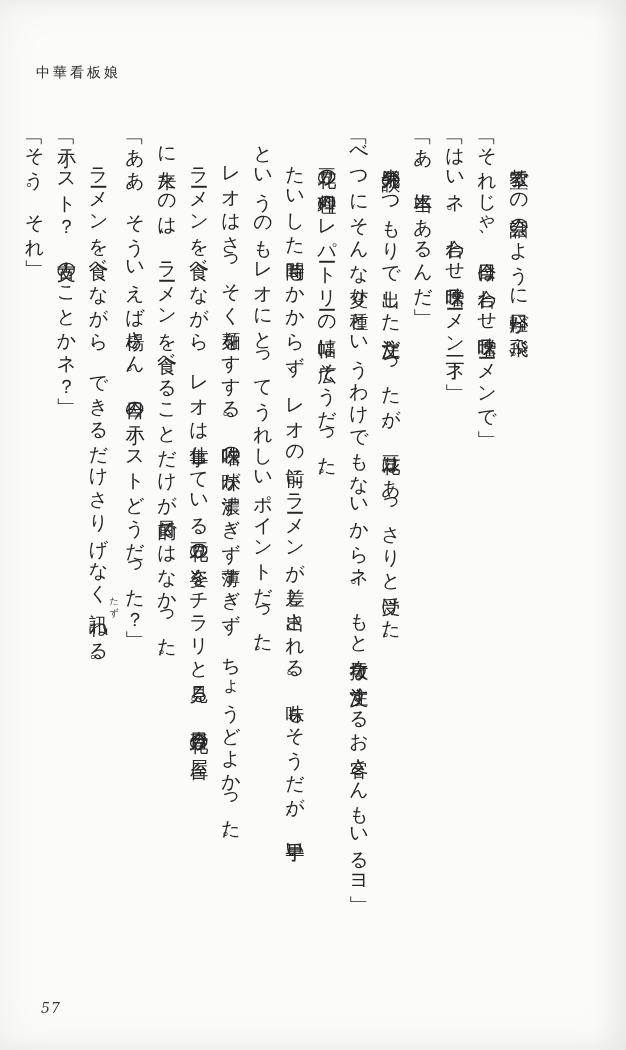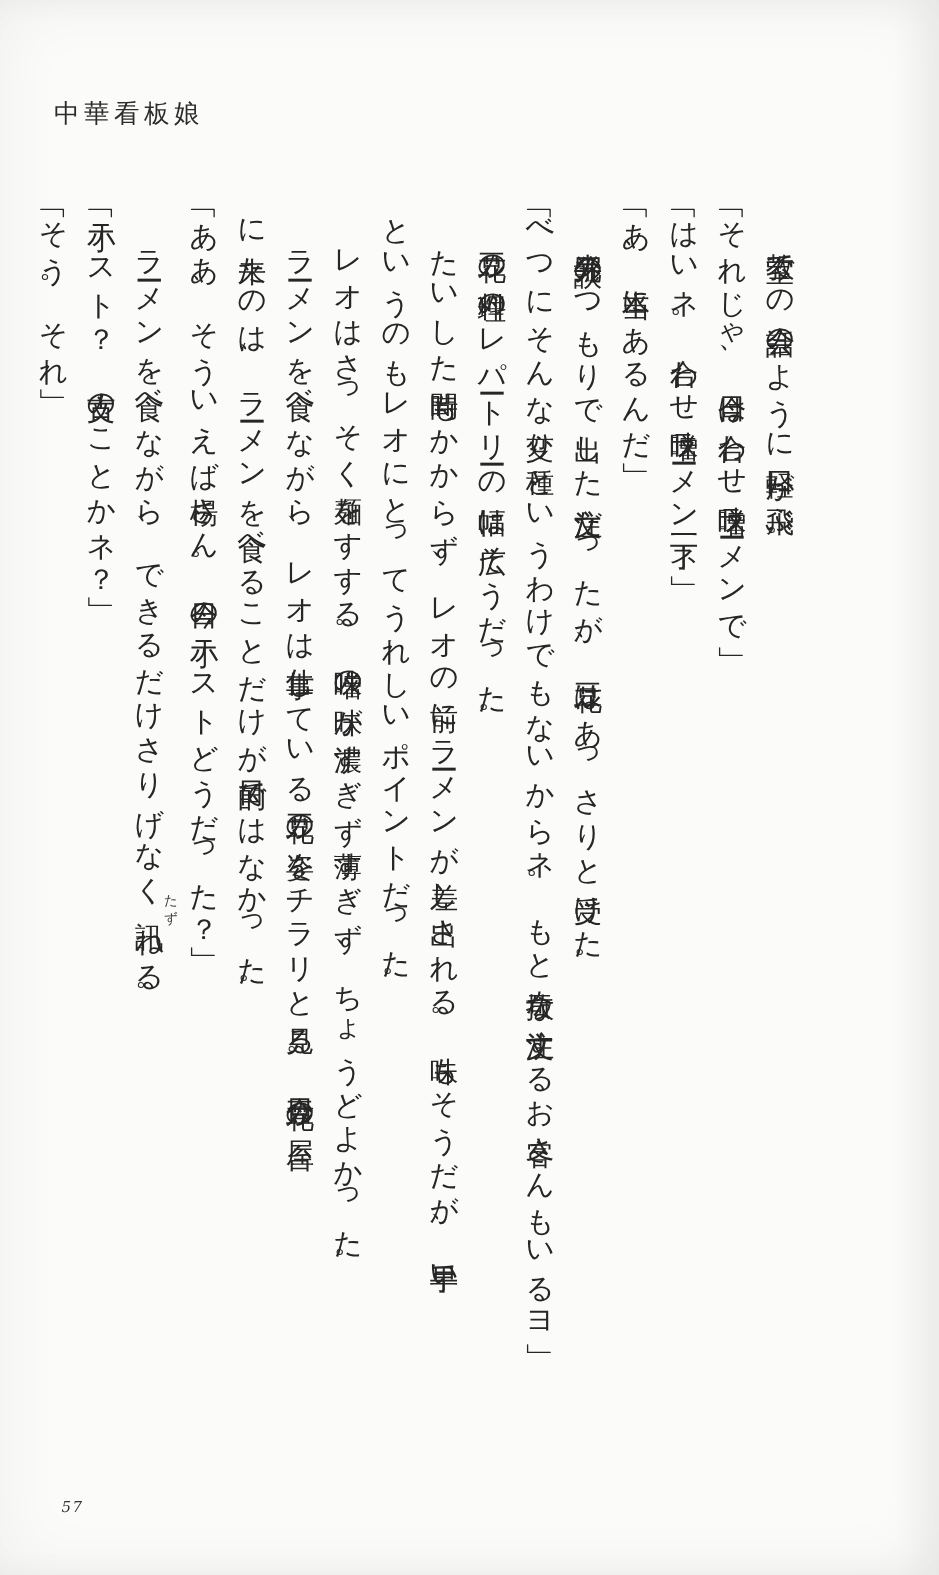--- a/index.html
+++ b/index.html
@@ -9,37 +9,37 @@
     background: #f4f4f2;
     font-family: "Liberation Serif", "DejaVu Serif", serif;
   }
   .page {
     position: absolute; inset: 0;
     background: #fbfbfa;
     box-shadow: inset 0 0 46px rgba(0,0,0,0.05), inset -14px 0 22px rgba(0,0,0,0.045);
   }
   .running-header {
     position: absolute; left: 36px; top: 64px;
-    font-size: 17px; letter-spacing: 3px; color: #2b2b2b;
+    font-size: 14px; letter-spacing: 3px; color: #2b2b2b;
   }
   .vbody {
     position: absolute; top: 133px; right: 91px; height: 890px;
     writing-mode: vertical-rl; text-orientation: mixed;
     font-size: 19px; line-height: 32px; letter-spacing: 1.5px;
     color: #262626;
   }
   .tcol { margin: 0; white-space: nowrap; }
   ruby rt {
     font-size: 9px; letter-spacing: 0; color: #3a3a3a;
     font-family: "Liberation Serif", "DejaVu Serif", serif;
   }
   .page-number {
     position: absolute; left: 41px; top: 1000px;
     font-family: "DejaVu Serif", "Liberation Serif", serif;
-    font-style: italic; font-size: 10px; color: #333;
+    font-style: italic; font-size: 14px; color: #333;
     letter-spacing: 1px;
   }
 </style>
 </head>
 <body>
 
 <div class="page">
 
   <div class="running-header">中華看板娘</div>
 

